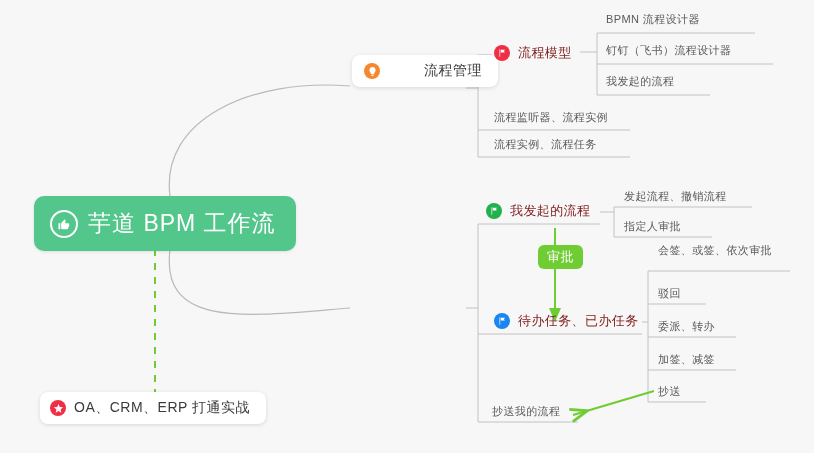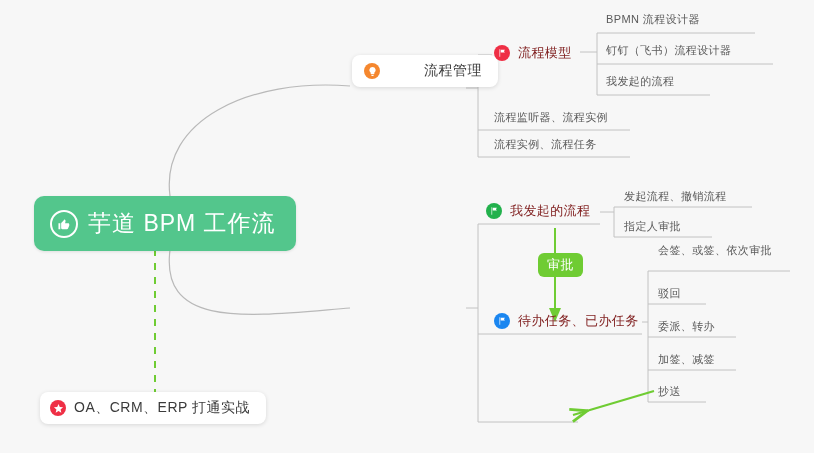--- a/index.html
+++ b/index.html
@@ -255,16 +255,19 @@
   <div class="node leaf" style="left:652px; top:317px;">
     <span class="label">委派、转办</span>
   </div>
   <div class="node leaf" style="left:652px; top:350px;">
     <span class="label">加签、减签</span>
   </div>
   <div class="node leaf" style="left:652px; top:382px;">
     <span class="label">抄送</span>
   </div>
 
-
-  <div class="tag" style="left:538px; top:253px;">审批</div>
+  <div class="node leaf" style="left:486px; top:402px;">
+    <span class="label">抄送我的流程</span>
+  </div>
+
+  <div class="tag" style="left:538px; top:245px;">审批</div>
 
 </div>
 
 </body></html>

